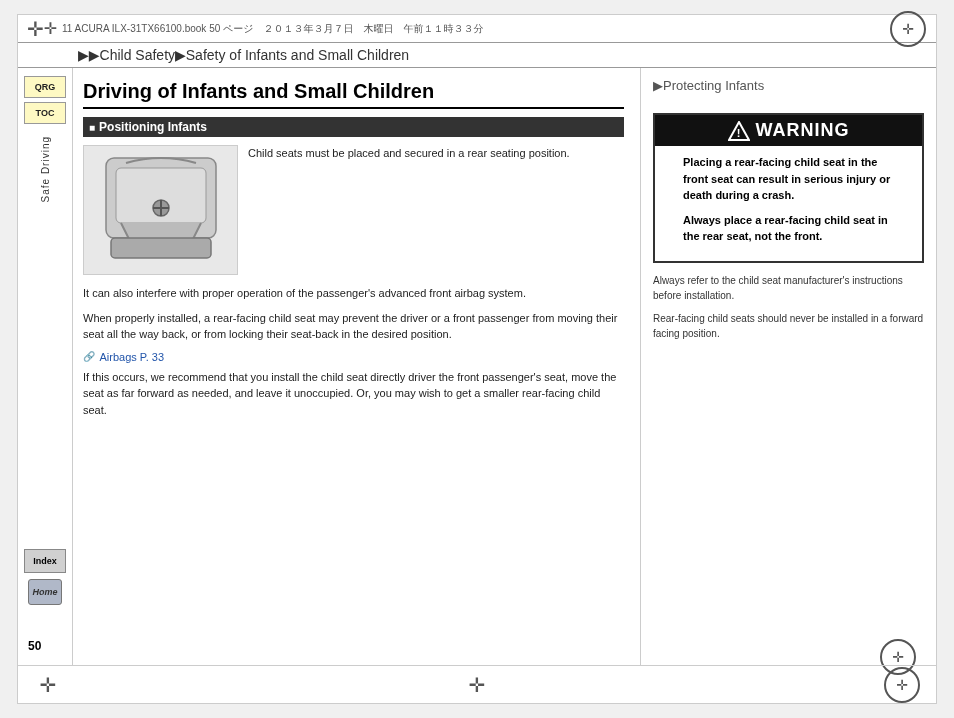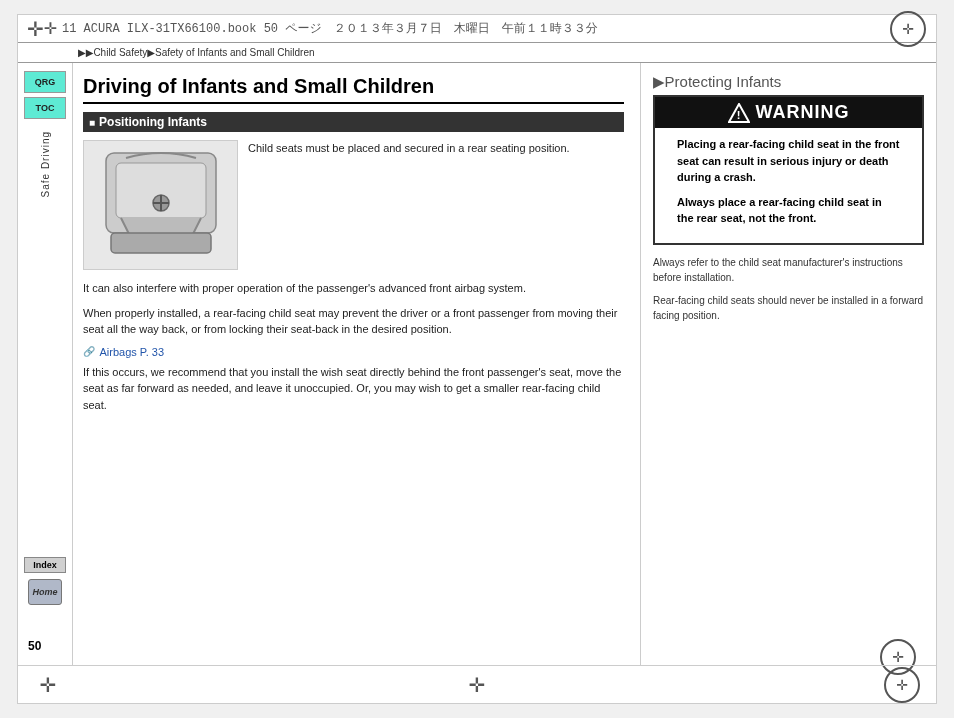--- a/index.html
+++ b/index.html
@@ -40,21 +40,21 @@
       display: flex;
       align-items: center;
       padding: 0 10px;
       font-size: 9px;
       color: #555;
     }
 
     
     .breadcrumb-bar {
       padding: 4px 69px 4px 60px;
-      font-size: 10px;
+      font-size: 14px;
       color: #333;
       border-bottom: 1px solid #999;
     }
 
     
     .main-content {
       display: flex;
       flex: 1;
       overflow: hidden;
     }
@@ -68,21 +68,21 @@
       flex-direction: column;
       align-items: center;
       padding-top: 8px;
       gap: 4px;
       position: relative;
     }
 
     .sidebar-btn {
       width: 42px;
       height: 22px;
-      background: #5eead4;
+      background: #fef9c3;
       border: 1px solid #999;
       display: flex;
       align-items: center;
       justify-content: center;
       font-size: 9px;
       font-weight: bold;
       cursor: pointer;
       color: #222;
     }
 
@@ -99,21 +99,21 @@
       position: absolute;
       bottom: 60px;
       display: flex;
       flex-direction: column;
       align-items: center;
       gap: 6px;
     }
 
     .index-btn {
       width: 42px;
-      height: 16px;
+      height: 24px;
       background: #d0d0d0;
       border: 1px solid #888;
       display: flex;
       align-items: center;
       justify-content: center;
       font-size: 9px;
       font-weight: bold;
       cursor: pointer;
     }
 
@@ -226,23 +226,23 @@
 
     
     .right-page {
       width: 295px;
       padding: 10px 12px;
       background: #fff;
       overflow: hidden;
     }
 
     .right-breadcrumb {
-      font-size: 15px;
+      font-size: 13px;
       color: #555;
-      margin-bottom: 4px;
+      margin-bottom: 20px;
       display: flex;
       align-items: center;
       gap: 3px;
     }
 
     .warning-box {
       background: #fff;
       border: 2px solid #333;
       margin-bottom: 10px;
     }
@@ -255,21 +255,21 @@
       font-size: 18px;
       font-weight: bold;
       letter-spacing: 1px;
       display: flex;
       align-items: center;
       justify-content: center;
       gap: 6px;
     }
 
     .warning-body {
-      padding: 8px 22px;
+      padding: 8px 28px;
       font-size: 11px;
       line-height: 1.5;
       font-weight: bold;
     }
 
     .warning-body p {
       margin-bottom: 8px;
     }
 
     .right-note {
@@ -326,21 +326,21 @@
 </head>
 <body>
 
 <div class="page-wrapper">
   <div class="book-page">
 
     <div class="header-bar">
 
       <div style="display:flex;align-items:center;gap:6px;margin-right:auto;">
         <div class="crosshair" style="font-size:16px;color:#555;">✛</div>
-        <div style="font-size:12px;font-family:Liberation Mono, monospace;">11 ACURA ILX-31TX66100.book  50 ページ　２０１３年３月７日　木曜日　午前１１時３３分</div>
+        <div style="font-size:10px;">11 ACURA ILX-31TX66100.book  50 ページ　２０１３年３月７日　木曜日　午前１１時３３分</div>
       </div>
 
       <div class="compass-circle">✛</div>
     </div>
 
     <div class="breadcrumb-bar">
       <span>▶▶Child Safety▶Safety of Infants and Small Children</span>
     </div>
 
     <div class="main-content">
@@ -391,21 +391,21 @@
         </div>
 
         <p class="body-text">It can also interfere with proper operation of the passenger's advanced front airbag system.</p>
         <p class="body-text">When properly installed, a rear-facing child seat may prevent the driver or a front passenger from moving their seat all the way back, or from locking their seat-back in the desired position.</p>
 
         <div class="link-text">
           <span class="link-arrow">🔗</span>
           <span style="color:#2255aa;">Airbags P. 33</span>
         </div>
 
-        <p class="body-text">If this occurs, we recommend that you install the wish seat directly behind the front passenger's seat, move the seat as far forward as needed, and leave it unoccupied. Or, you may wish to get a smaller rear-facing child seat.</p>
+        <p class="body-text">If this occurs, we recommend that you install the child seat directly driver the front passenger's seat, move the seat as far forward as needed, and leave it unoccupied. Or, you may wish to get a smaller rear-facing child seat.</p>
       </div>
 
       <div class="right-page">
         <div class="right-breadcrumb">
           <span>▶Protecting Infants</span>
         </div>
 
         <div class="warning-box">
           <div class="warning-header">
 

